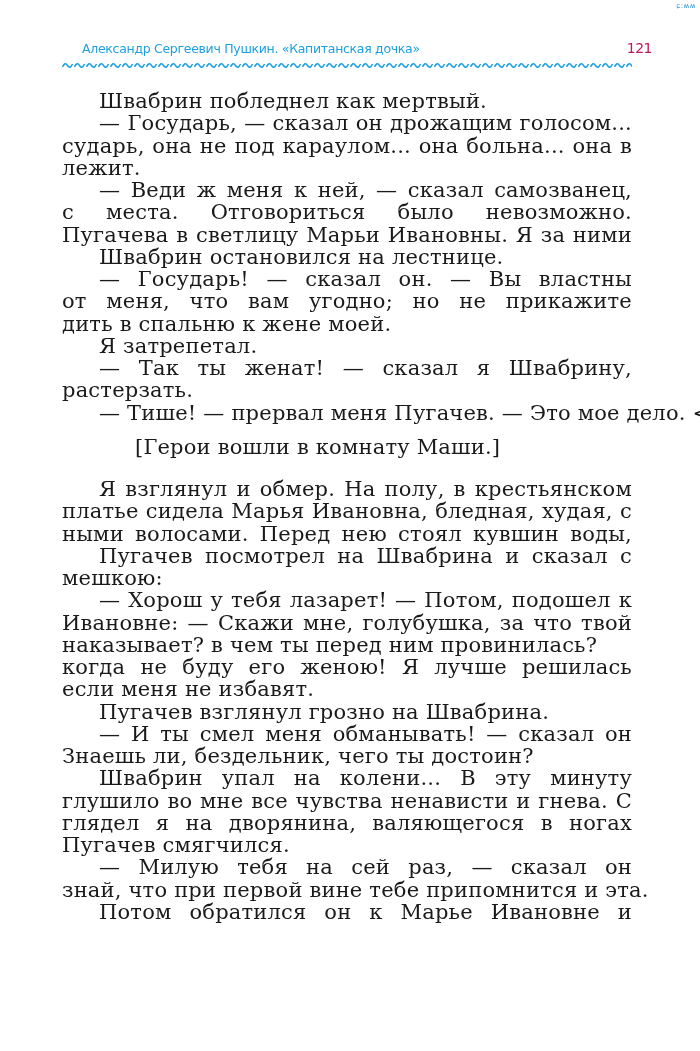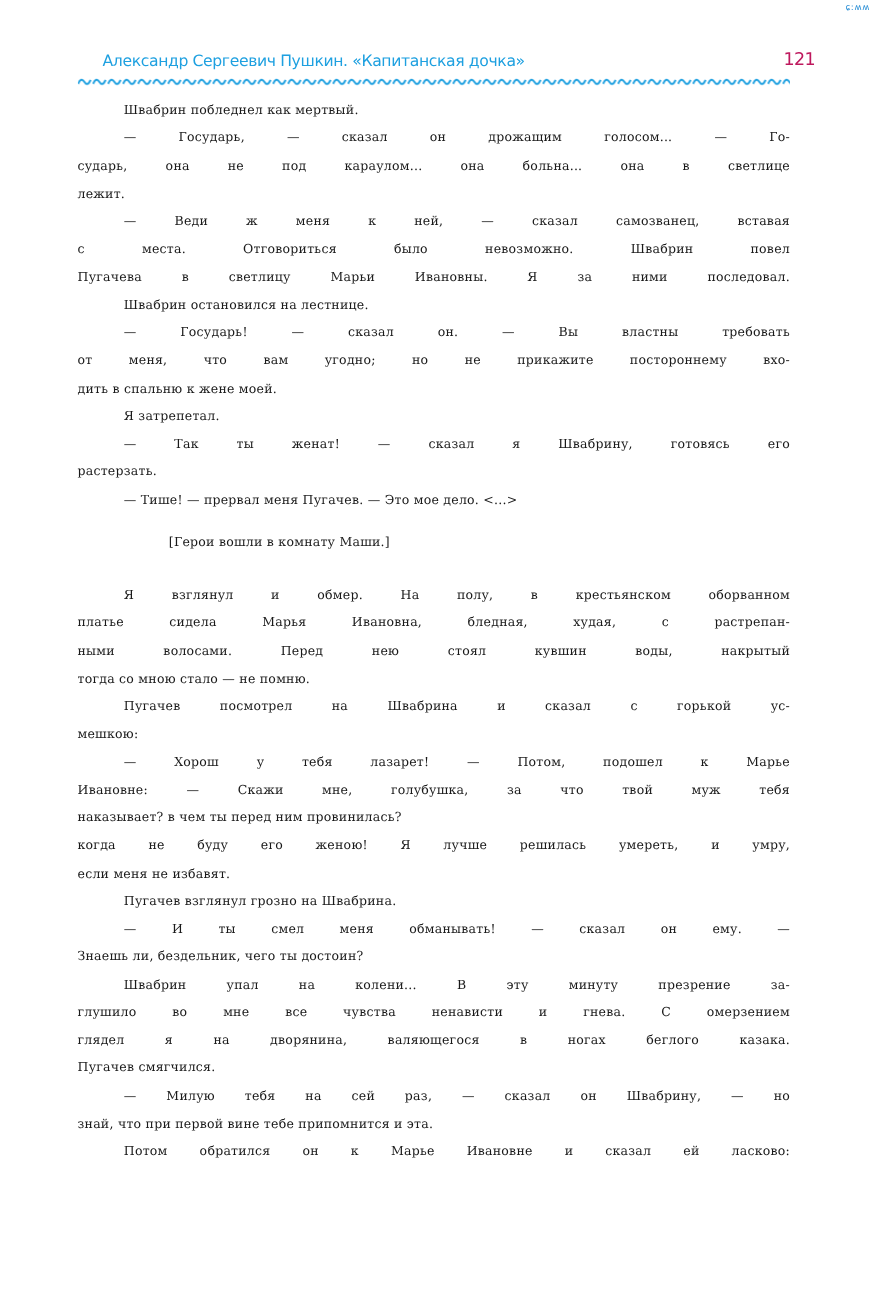--- a/index.html
+++ b/index.html
@@ -23,22 +23,22 @@
   .page-number {
     position: absolute; right: 0; top: -1px;
     font-family: "DejaVu Sans", sans-serif; font-size: 14px; color: #be185d; letter-spacing: -0.5px;
   }
   .ornament {
     position: absolute; left: 62px; top: 61px; width: 570px; height: 9px;
     overflow: hidden;
   }
   .ornament svg { display: block; }
   .text-block {
-    position: absolute; left: 62px; top: 78px; width: 570px;
-    font-size: 10px; line-height: 22.25px; letter-spacing: 0.2px;
+    position: absolute; left: 62px; top: 90px; width: 570px;
+    font-size: 21px; line-height: 22.25px; letter-spacing: 0.2px;
   }
   .line { display: block; white-space: nowrap; height: 22.25px; }
   .j { text-align: justify; text-align-last: justify; white-space: normal; overflow: hidden; }
   .ind { padding-left: 37px; }
   .stage { padding-left: 73px; margin-top: 12px; margin-bottom: 20px; }
 </style>
 </head>
 <body>
 
 <div class="corner-mark">ɕ:ʍʍ</div>
@@ -75,21 +75,20 @@
       <div class="line ind">Я затрепетал.</div>
       <div class="line ind j">— Так ты женат! — сказал я Швабрину, готовясь его</div>
       <div class="line">растерзать.</div>
       <div class="line ind">— Тише! — прервал меня Пугачев. — Это мое дело. &lt;...&gt;</div>
     </div>
   <div class="line stage">[Герои вошли в комнату Маши.]</div>
   <div id="part2">
       <div class="line ind j">Я взглянул и обмер. На полу, в крестьянском оборванном</div>
       <div class="line j">платье сидела Марья Ивановна, бледная, худая, с растрепан-</div>
       <div class="line j">ными волосами. Перед нею стоял кувшин воды, накрытый</div>
-      <div class="line">тогда со мною стало — не помню.</div>
       <div class="line ind j">Пугачев посмотрел на Швабрина и сказал с горькой ус-</div>
       <div class="line">мешкою:</div>
       <div class="line ind j">— Хорош у тебя лазарет! — Потом, подошел к Марье</div>
       <div class="line j">Ивановне: — Скажи мне, голубушка, за что твой муж тебя</div>
       <div class="line">наказывает? в чем ты перед ним провинилась?</div>
       <div class="line j">когда не буду его женою! Я лучше решилась умереть, и умру,</div>
       <div class="line">если меня не избавят.</div>
       <div class="line ind">Пугачев взглянул грозно на Швабрина.</div>
       <div class="line ind j">— И ты смел меня обманывать! — сказал он ему. —</div>
       <div class="line">Знаешь ли, бездельник, чего ты достоин?</div>

